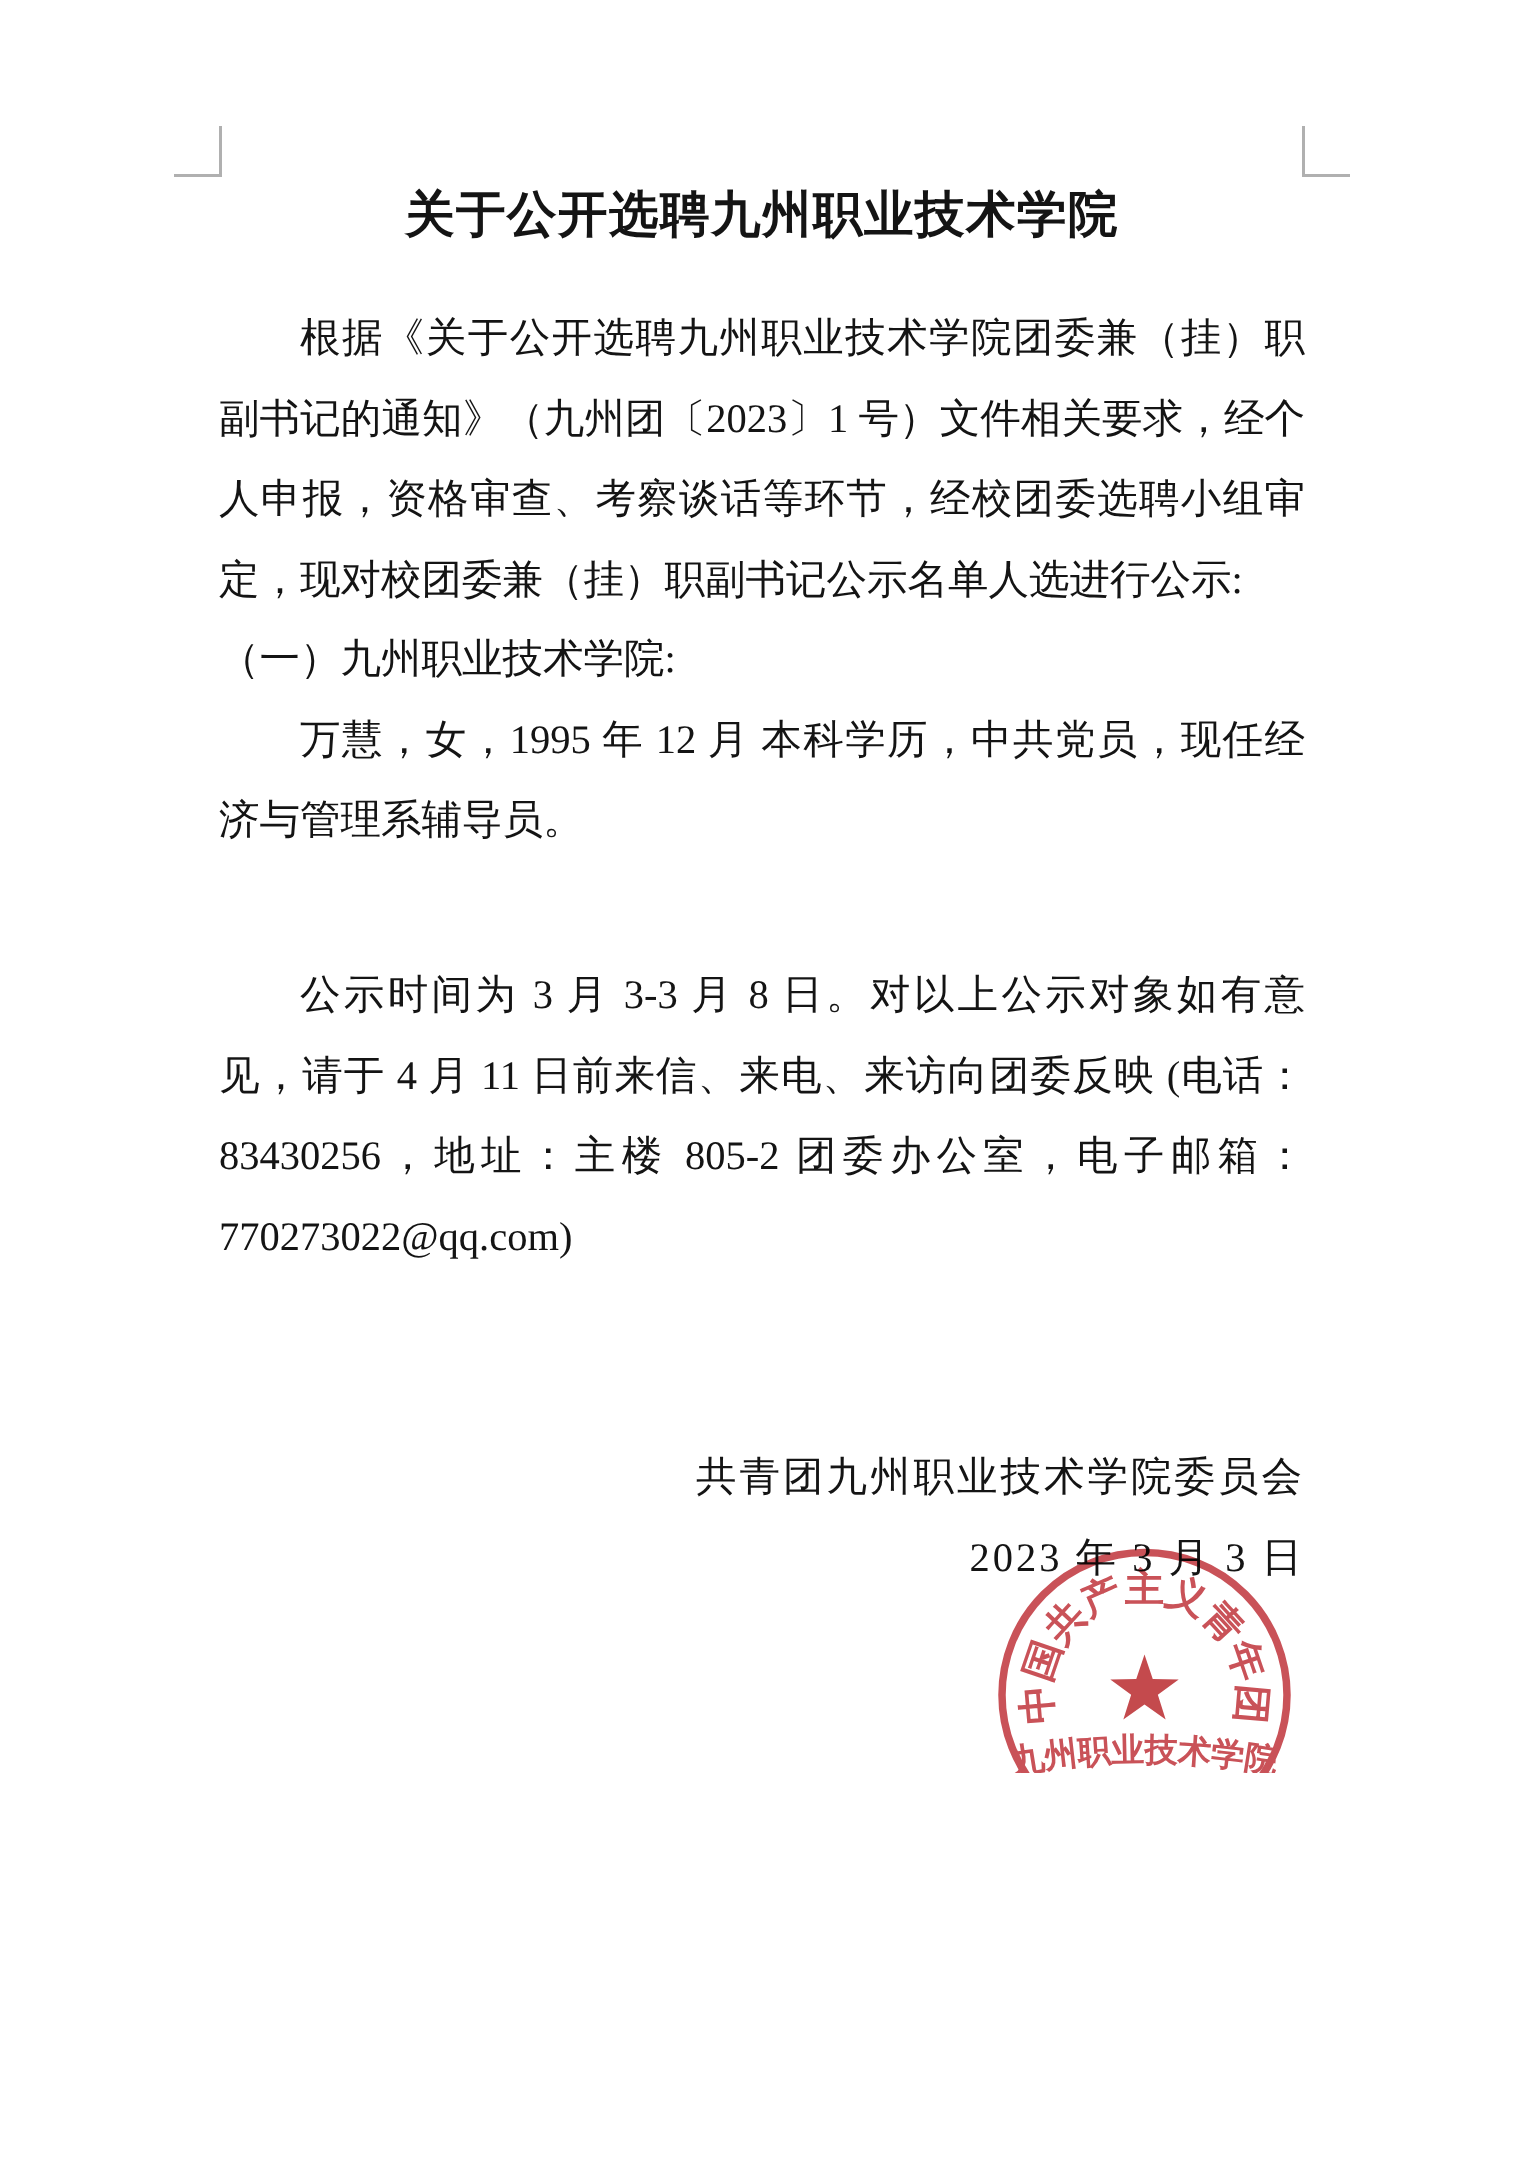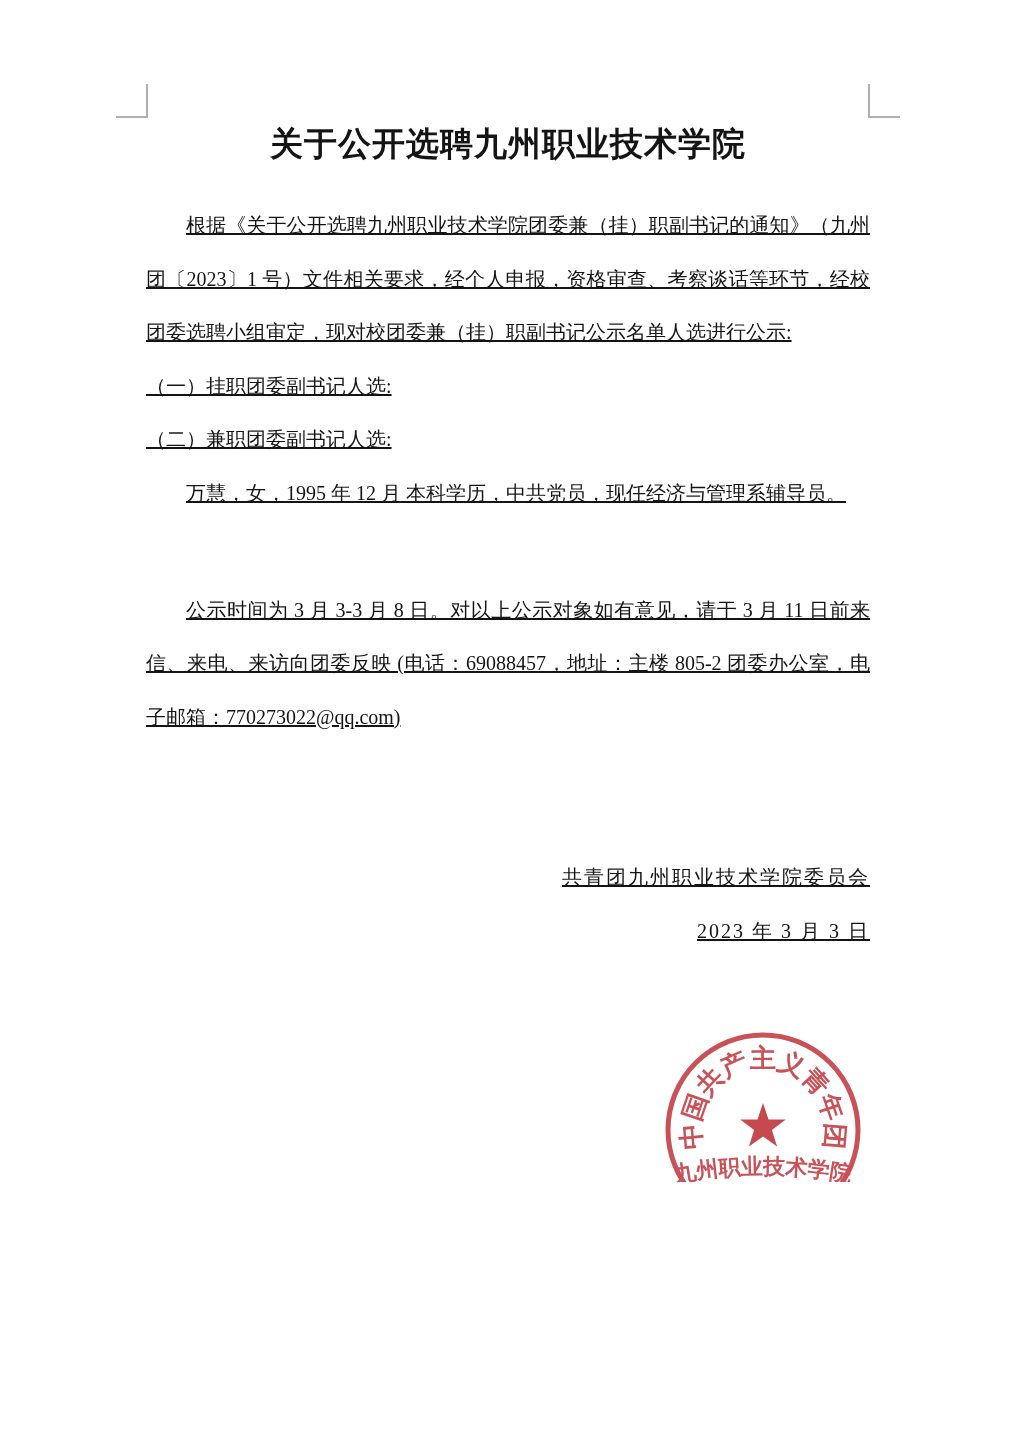--- a/index.html
+++ b/index.html
@@ -27,26 +27,25 @@
   }
   .title {
     font-size: 33px;
     line-height: 55px;
     font-weight: bold;
     text-align: center;
     letter-spacing: 1px;
     margin: 0 0 27px 0;
   }
   .para {
-    font-size: 20px;
+    font-size: 27px;
     line-height: 53.5px;
     margin: 0;
     text-align: justify;
     text-justify: inter-character;
-    text-decoration: underline;
   }
   .indent { text-indent: 2em; }
   .blank { height: 53.5px; }
   .notice { margin-top: 10px; }
   .sign { text-align: right; letter-spacing: 2px; }
 
   .seal {
     position: absolute;
     left: 657px;
     top: 1024px;
@@ -68,28 +67,27 @@
   <div class="crop bl"></div>
   <div class="crop br"></div>
 
   <div class="content">
     <div class="title">
       <div>关于公开选聘九州职业技术学院</div>
     </div>
 
     <p class="para indent">根据《关于公开选聘九州职业技术学院团委兼（挂）职副书记的通知》（九州团〔2023〕1 号）文件相关要求，经个人申报，资格审查、考察谈话等环节，经校团委选聘小组审定，现对校团委兼（挂）职副书记公示名单人选进行公示:</p>
 
-    <p class="para">（一）挂职团委副书记人选:</p>
+    <p class="para">（一）九州职业技术学院:</p>
 
-    <p class="para">（二）兼职团委副书记人选:</p>
     <p class="para indent">万慧，女，1995 年 12 月  本科学历，中共党员，现任经济与管理系辅导员。</p>
 
     <div class="blank"></div>
 
-    <p class="para indent notice">公示时间为 3 月 3-3 月 8 日。对以上公示对象如有意见，请于 3 月 11 日前来信、来电、来访向团委反映 (电话：69088457，地址：主楼 805-2 团委办公室，电子邮箱：770273022@qq.com)</p>
+    <p class="para indent notice">公示时间为 3 月 3-3 月 8 日。对以上公示对象如有意见，请于 4 月 11 日前来信、来电、来访向团委反映 (电话：83430256，地址：主楼 805-2 团委办公室，电子邮箱：770273022@qq.com)</p>
 
     <div class="blank"></div>
     <div class="blank"></div>
 
     <p class="para sign">共青团九州职业技术学院委员会</p>
     <p class="para sign">2023 年 3 月 3 日</p>
   </div>
 
   <svg class="seal" viewBox="0 0 212 212" aria-hidden="true">
     <defs>

